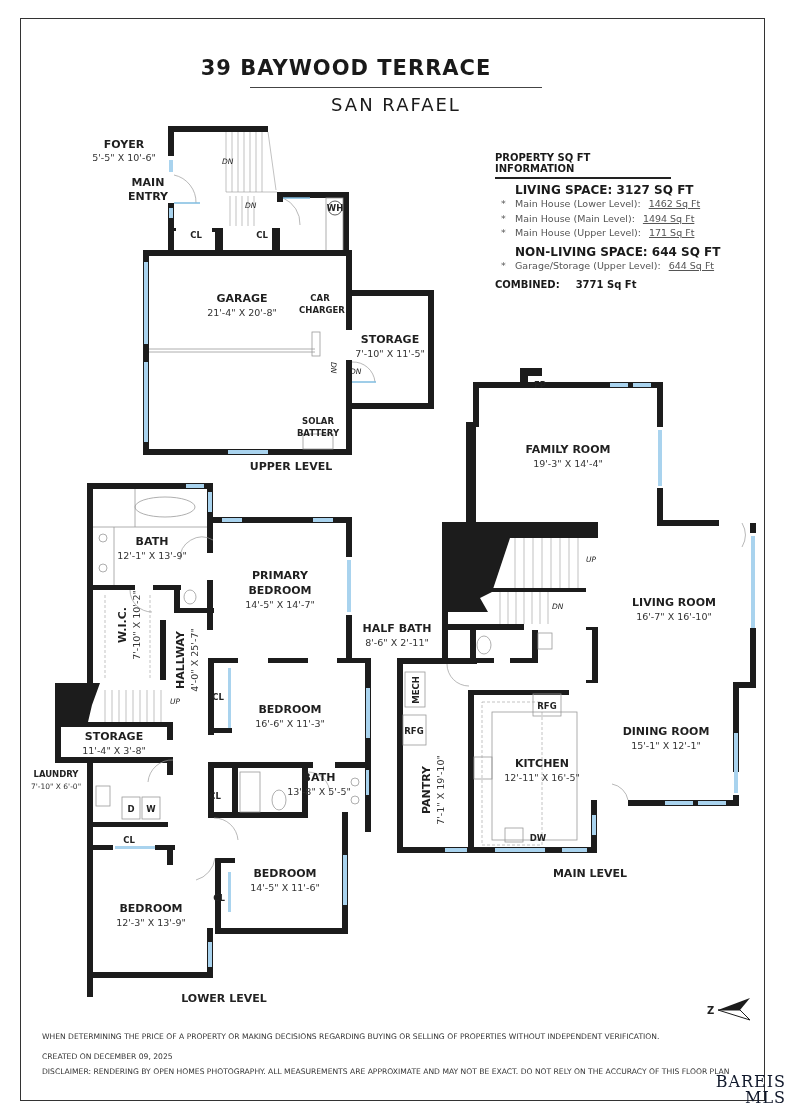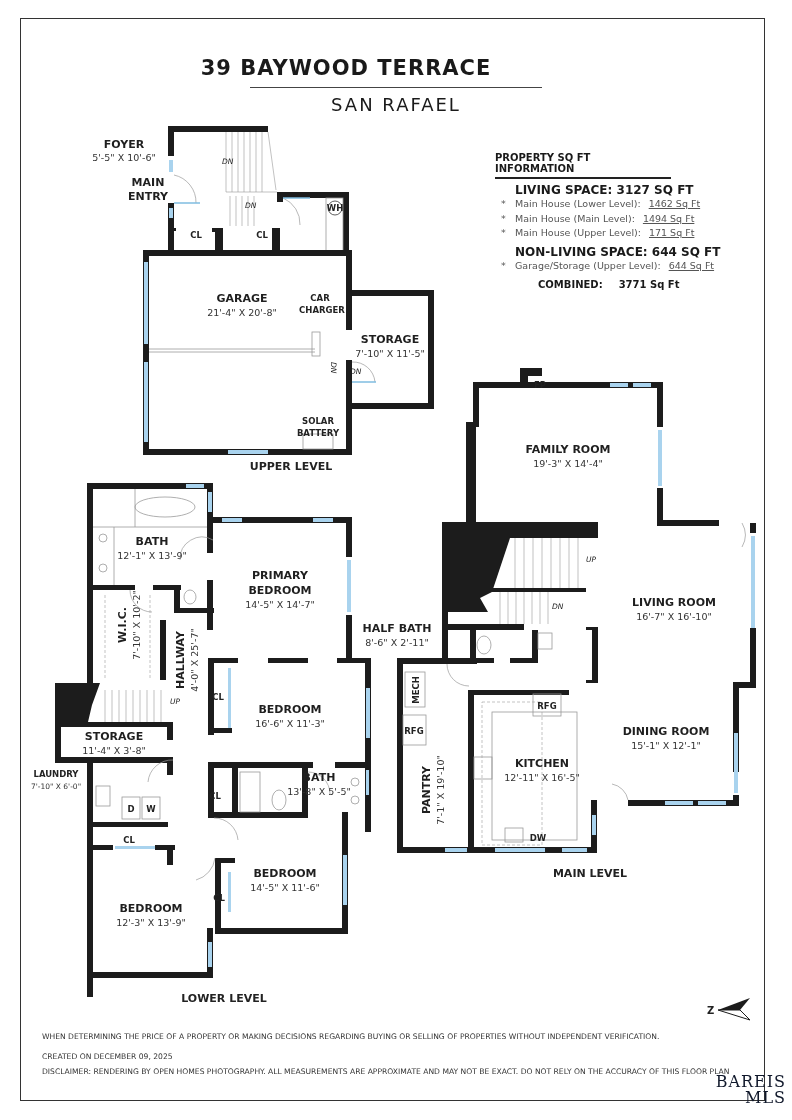--- a/index.html
+++ b/index.html
@@ -9,21 +9,21 @@
   .title-rule { position: absolute; left: 250px; width: 292px; top: 87px; height: 1px; background: #444; }
   .subtitle { position: absolute; left: 0; width: 792px; top: 94px; text-align: center; font-family: "DejaVu Sans", sans-serif; font-size: 18px; letter-spacing: 2px; color: #1a1a1a; font-weight: normal; }
   .info { position: absolute; left: 495px; top: 152px; width: 260px; font-family: "DejaVu Sans", sans-serif; }
   .info .hdr { font-size: 10px; font-weight: bold; color: #1a1a1a; padding-bottom: 3px; border-bottom: 2px solid #222; display: inline-block; width: 176px; }
   .info .sub { font-size: 9.5px; font-weight: bold; margin-top: 5px; line-height: 12px; }
   .info .sec { font-size: 12px; font-weight: bold; margin-top: 4px; padding-left: 20px; }
   .info .row { font-size: 9.5px; color: #555; margin-left: 6px; line-height: 14.5px; display: flex; }
   .info .row .bul { width: 14px; }
   .info .row .lbl { }
   .info .row .val { margin-left: 8px; text-decoration: underline; }
-  .info .comb { font-size: 10px; font-weight: bold; margin-top: 6px; margin-left: 43px; }
+  .info .comb { font-size: 10px; font-weight: bold; margin-top: 6px; }
   .info .comb span.v { margin-left: 16px; }
   svg.plan { position: absolute; left: 0; top: 0; }
   .lbl-b { font-family: "DejaVu Sans", sans-serif; font-weight: bold; font-size: 11px; fill: #1f1f1f; }
   .lbl-d { font-family: "DejaVu Sans", sans-serif; font-size: 9.5px; fill: #333; }
   .lbl-s { font-family: "DejaVu Sans", sans-serif; font-weight: bold; font-size: 8.5px; fill: #222; }
   .lbl-i { font-family: "DejaVu Sans", sans-serif; font-style: italic; font-size: 7.5px; fill: #222; }
   .lvl { font-family: "DejaVu Sans", sans-serif; font-weight: bold; font-size: 11px; fill: #222; }
   .footer { position: absolute; left: 42px; font-family: "DejaVu Sans", sans-serif; font-size: 7.6px; color: #333; }
   .watermark { position: absolute; left: 706px; top: 1074px; width: 80px; font-family: "DejaVu Serif", serif; font-size: 16px; color: #0f172a; letter-spacing: 1px; line-height: 16px; text-align: right; }
   .compass { position: absolute; left: 706px; top: 996px; }

